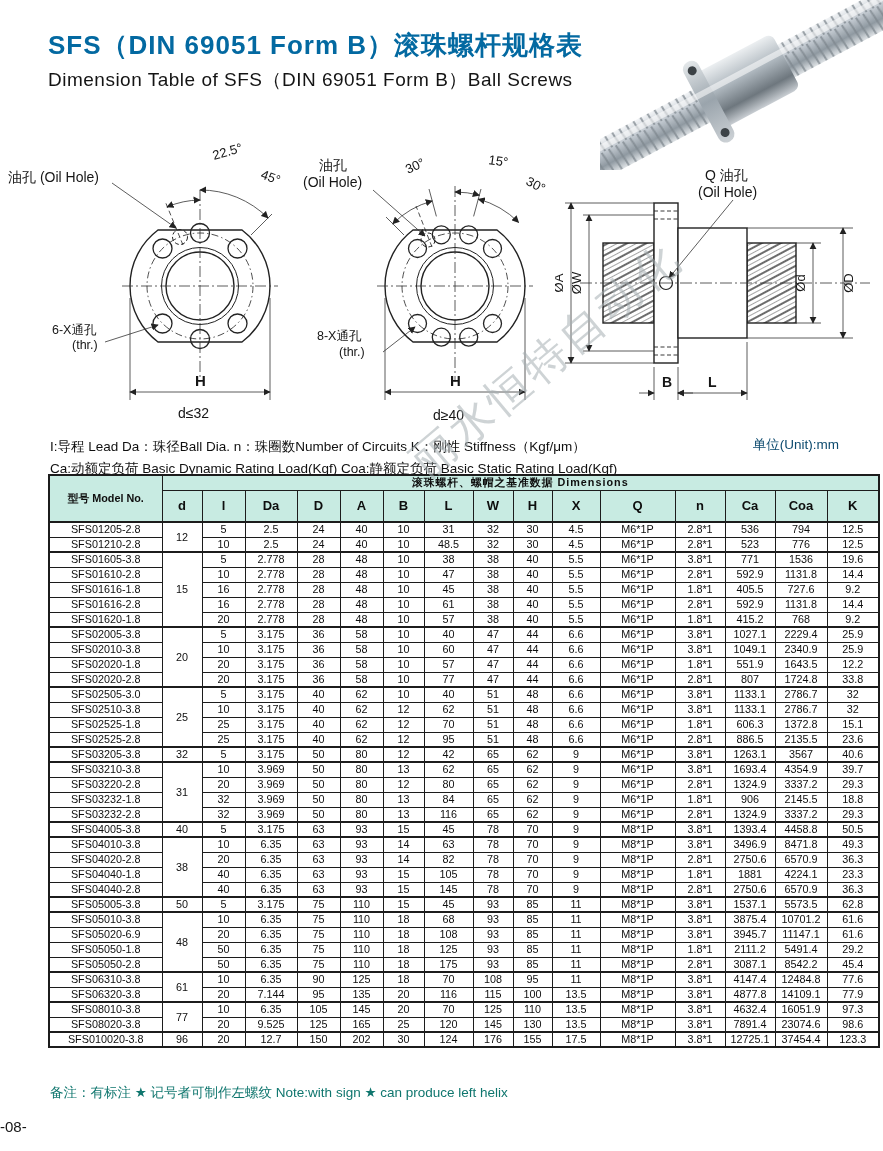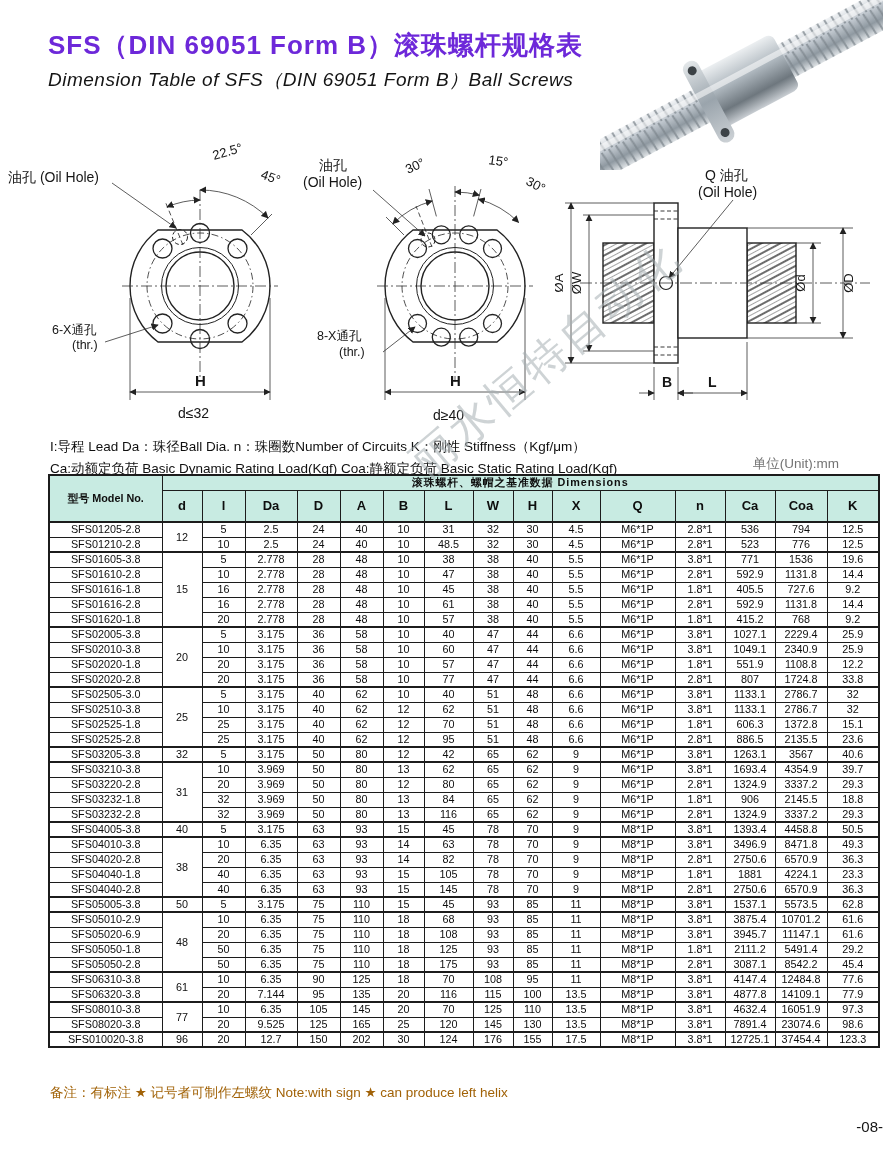--- a/index.html
+++ b/index.html
@@ -1,43 +1,43 @@
 <!DOCTYPE html>
 <html style="--hdr: #c8ebe2; --bd: #1c1c1c;"><head>
 <meta charset="utf-8">
 <style>
   :root{ --hdr:#c8ebe2; --bd:#1c1c1c; --ln:#2b2b2b; }
   *{ margin:0; padding:0; box-sizing:border-box; }
   body{ background:#888; font-family:"Liberation Sans","DejaVu Sans",sans-serif; }
   .page{ position:relative; width:883px; height:1151px; background:#ffffff; overflow:hidden; margin:0 auto; }
 
   .titleblock{ position:absolute; left:48px; top:28px; }
-  .title-zh{ font-size:26px; font-weight:bold; color:#6d28d9; letter-spacing:1px; }
-  .title-en{ font-size:19px; font-weight:normal; color:#141414; margin-top:4px; letter-spacing:.5px;font-style:italic; }
+  .title-zh{ font-size:26px; font-weight:bold; color:#0369a1; letter-spacing:1px; }
+  .title-en{ font-size:19px; font-weight:normal; color:#141414; margin-top:4px; letter-spacing:.5px; }
 
   svg text{ font-family:"Liberation Sans","DejaVu Sans",sans-serif; fill:#161616; }
   .diag{ position:absolute; }
   #photo{ position:absolute; left:600px; top:0; }
 
   .legend{ position:absolute; left:50px; top:436px; width:730px; font-size:13.5px; color:#101010; line-height:1.6; }
-  .unit{ position:absolute; right:44px; top:455px; font-size:13.5px; color:#737373; }
+  .unit{ position:absolute; right:44px; top:436px; font-size:13.5px; color:#0c4a6e; }
 
   table.spec{ position:absolute; left:48px; top:474px; width:830px; border-collapse:collapse; table-layout:fixed; }
   table.spec td, table.spec th{ border:1px solid var(--bd); text-align:center; vertical-align:middle;
       font-size:10.8px; color:#0e0e0e; padding:0; height:15px; line-height:13px; white-space:nowrap; overflow:hidden; }
   table.spec{ border:2px solid var(--bd); }
   thead th{ background:var(--hdr); font-weight:bold; }
   th.model-h{ font-size:12.5px;margin-top:48px; }
   th.dims-h{ font-size:13px; height:34px; letter-spacing:1px; }
   tr.colrow th{ font-size:13px; height:32px; }
   td.model{ font-size:11.3px; }
   tr.grp td{ border-top:2px solid var(--bd); }
 
-  .note{ position:absolute; left:50px; top:1084px; font-size:13.5px; color:#a16207; }
-  .pagenum{ position:absolute; left:0; top:1118px; width:100%; text-align:right; font-size:15px; color:#151515; }
+  .note{ position:absolute; left:50px; top:1084px; font-size:13.5px; color:#0f766e; }
+  .pagenum{ position:absolute; left:0; top:1118px; width:100%; text-align:left; font-size:15px; color:#151515; }
 
   .watermark{ position:absolute; left:418px; top:438px; transform-origin:0 50%; transform:rotate(-40deg);
       font-size:44px; letter-spacing:4px; color:rgba(165,175,178,.55); pointer-events:none; z-index:9; white-space:nowrap; }
 </style>
 </head>
 <body>
 
 <div class="page">
 
   <div class="titleblock">
@@ -431,21 +431,21 @@
           <td>36</td>
           <td>58</td>
           <td>10</td>
           <td>57</td>
           <td>47</td>
           <td>44</td>
           <td>6.6</td>
           <td>M6*1P</td>
           <td>1.8*1</td>
           <td>551.9</td>
-          <td>1108.8</td>
+          <td>1643.5</td>
           <td>12.2</td>
         </tr>
         <tr>
           <td class="model">SFS02020-2.8</td>
           <td>20</td>
           <td>3.175</td>
           <td>36</td>
           <td>58</td>
           <td>10</td>
           <td>77</td>
@@ -713,21 +713,21 @@
           <td>93</td>
           <td>85</td>
           <td>11</td>
           <td>M8*1P</td>
           <td>3.8*1</td>
           <td>1537.1</td>
           <td>5573.5</td>
           <td>62.8</td>
         </tr>
         <tr class="grp">
-          <td class="model">SFS05010-2.9</td>
+          <td class="model">SFS05010-3.8</td>
           <td rowspan="4">48</td>
           <td>10</td>
           <td>6.35</td>
           <td>75</td>
           <td>110</td>
           <td>18</td>
           <td>68</td>
           <td>93</td>
           <td>85</td>
           <td>11</td>

